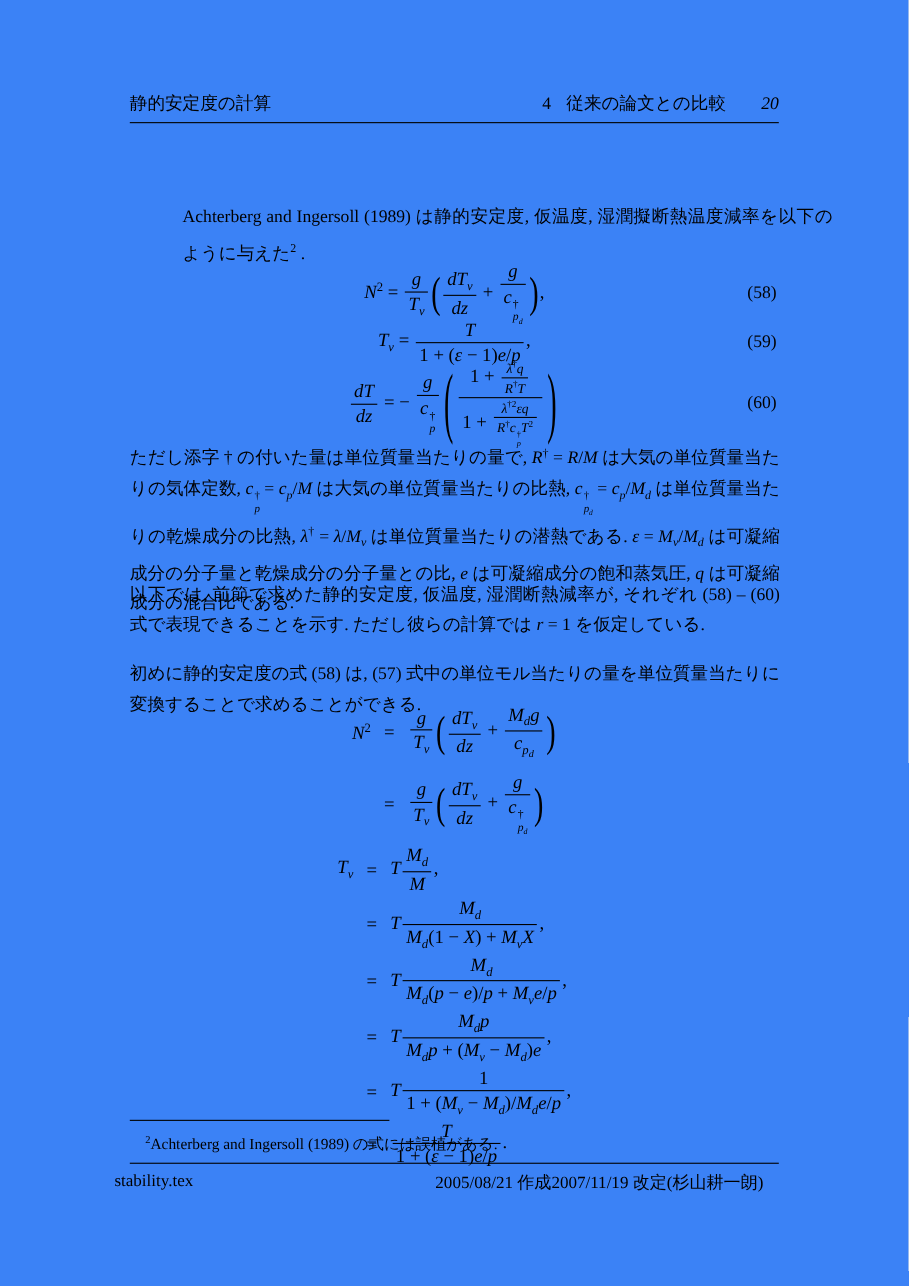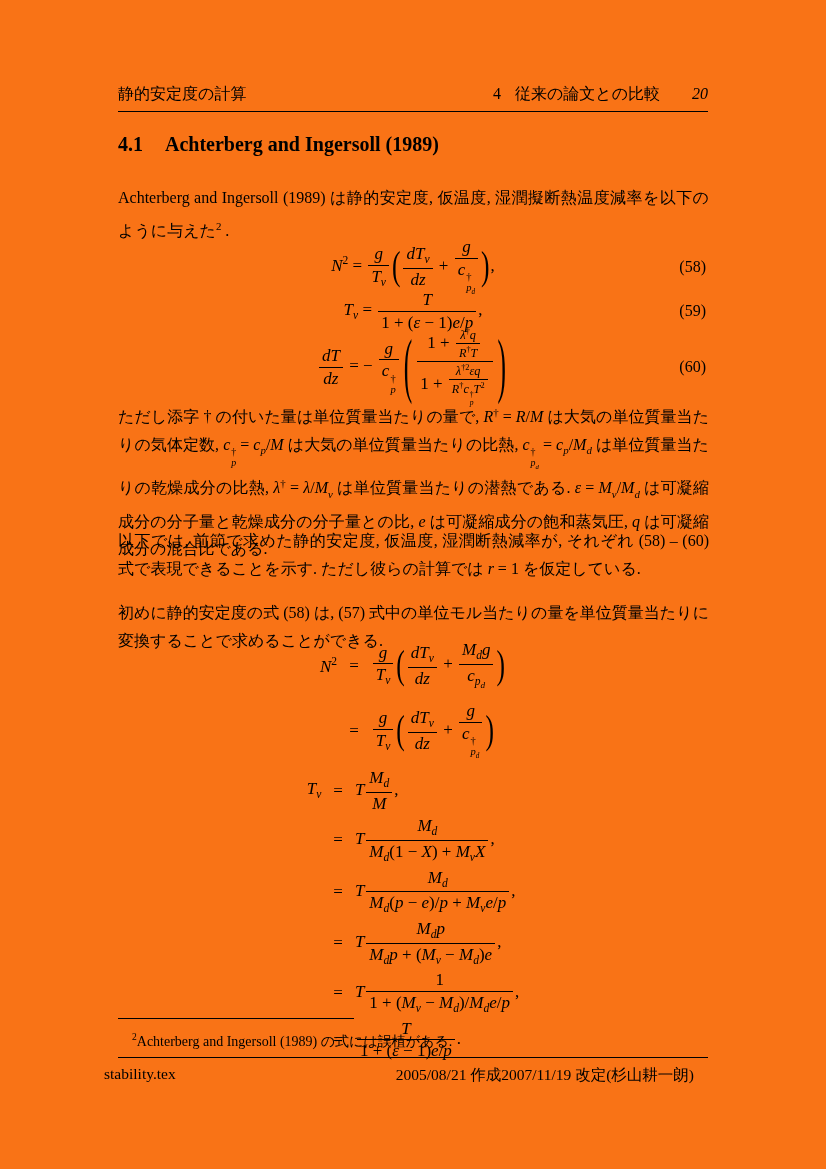--- a/index.html
+++ b/index.html
@@ -1,32 +1,32 @@
 <!DOCTYPE html>
 <html><head>
 <meta charset="utf-8">
 <style>
   html,body{margin:0;padding:0;background:#e8e8e8;}
   .page{
-    position:relative;width:826px;height:1169px;background:#f97316;
+    position:relative;width:826px;height:1169px;background:#3b82f6;
     font-family:"Liberation Serif","DejaVu Serif",serif;color:#000;
     overflow:hidden;margin:0 auto;
   }
   .abs{position:absolute;}
   
   .header{top:84px;left:118px;width:590px;display:flex;justify-content:space-between;font-size:16px;}
   .header-right{display:flex;gap:14px;align-items:baseline;}
   .header-pageno{margin-left:18px;font-style:italic;}
   .rule{border-top:1px solid #000;height:0;}
   .header-rule{top:111px;left:118px;width:590px;}
   
   .section-heading{top:133px;left:118px;width:590px;font-size:20px;font-weight:bold;display:flex;gap:22px;}
   
   .para{left:118px;width:591px;font-size:16px;line-height:28px;text-align:justify;}
-  .p1{top:184px;}
+  .p1{top:184px;margin-left:48px;}
   .p2{top:399px;line-height:27.5px;}
   .p3{top:527px;}
   .p4{top:599px;}
   .p5{top:735px;}
   
   .eqrow{left:118px;width:590px;display:flex;justify-content:center;align-items:center;font-size:17px;}
   .eq58{top:238px;height:58px;}
   .eq59{top:286px;height:50px;}
   .eq60{top:328px;height:78px;}
   .eqno{position:absolute;right:2px;top:50%;transform:translateY(-50%);font-size:16px;}
@@ -66,24 +66,20 @@
   <div class="abs header">
     <span>静的安定度の計算</span>
     <span class="header-right">
       <span>4</span>
       <span>従来の論文との比較</span>
       <span class="header-pageno">20</span>
     </span>
   </div>
   <div class="abs rule header-rule"></div>
 
-  <div class="abs section-heading">
-    <span>4.1</span>
-    <span>Achterberg and Ingersoll (1989)</span>
-  </div>
 
   <div class="abs para p1">Achterberg and Ingersoll (1989) は静的安定度, 仮温度, 湿潤擬断熱温度減率を以下のように与えた<sup>2</sup> .</div>
 
   <div class="abs eqrow eq58">
     <span class="eqbody"><i>N</i><sup>2</sup> = <span class="fr">
           <span class="n"><i>g</i></span>
           <span class="d"><i>T</i><sub><i>v</i></sub></span>
         </span><span class="bp">(</span><span class="fr">
           <span class="n"><i>dT</i><sub><i>v</i></sub></span>
           <span class="d"><i>dz</i></span>

